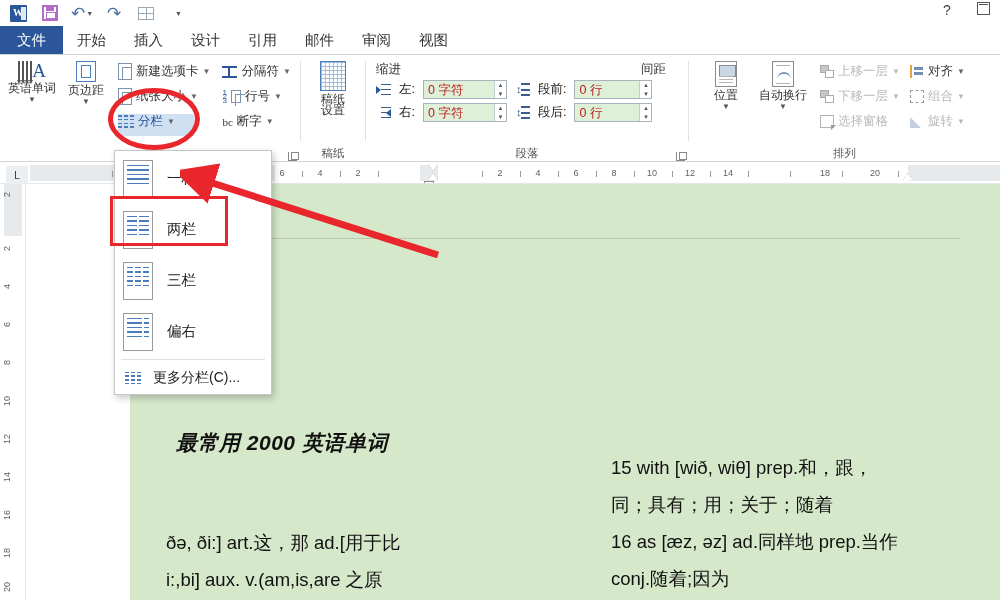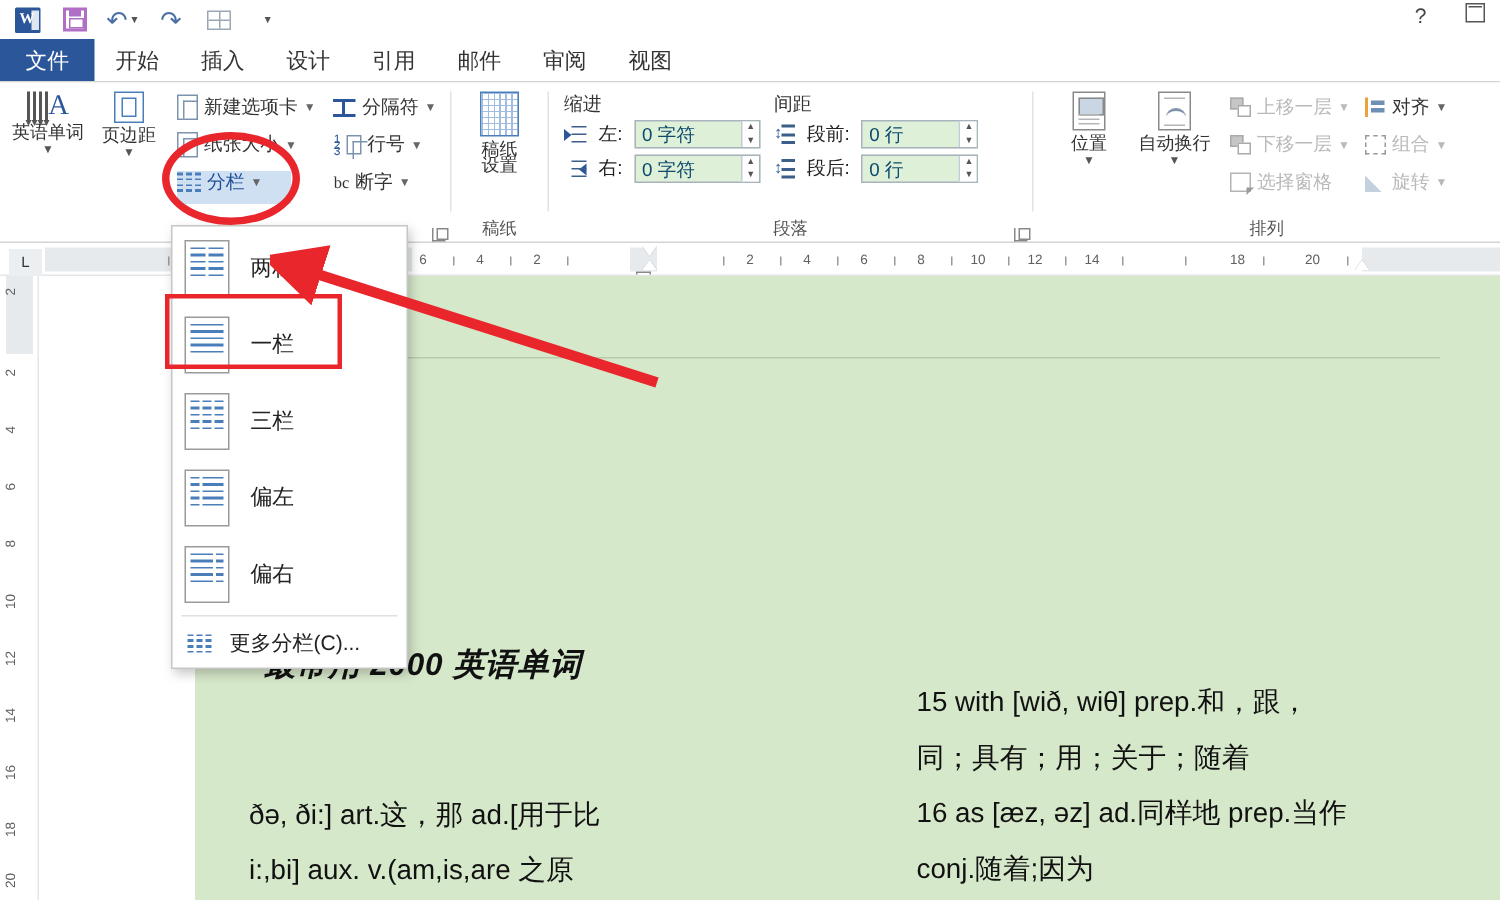--- a/index.html
+++ b/index.html
@@ -137,21 +137,21 @@
   .align-ico:before{content:"";position:absolute;left:0;top:0;bottom:0;width:2px;background:#e8a33d;}
   .align-ico:after{content:"";position:absolute;left:4px;top:2px;width:9px;height:3px;background:#6f8fb5;box-shadow:0 5px 0 #6f8fb5;}
   .group-ico{width:14px;height:13px;border:1px dashed #9a9a9a;position:relative;}
   .rotate-ico{width:14px;height:13px;position:relative;}
   .rotate-ico:before{content:"";position:absolute;left:0;bottom:0;width:0;height:0;border-left:11px solid #c3d0de;border-top:11px solid transparent;}
 
   .spin-field{
     display:flex; align-items:stretch; height:19px; border:1px solid #a8b3bd; background:#dff0d8;
     width:84px;
   }
-  .spin-field .val{ flex:1; font-size:12.5px; color:#0c4a6e; padding:1px 4px; line-height:17px; }
+  .spin-field .val{ flex:1; font-size:12.5px; color:#b91c1c; padding:1px 4px; line-height:17px; }
   .spin-field .arrows{ width:12px; border-left:1px solid #c3ccd4; display:flex; flex-direction:column; background:#fff;}
   .spin-field .arrows i{ flex:1; display:flex; align-items:center; justify-content:center; font-size:6px; color:#555; line-height:1;}
   .indent-ico{ width:15px;height:12px; position:relative; }
   .indent-ico s{position:absolute;right:0;display:block;height:1.6px;width:10px;background:#3b5f8a;text-decoration:none;}
   .indent-ico s:nth-child(1){top:0;} .indent-ico s:nth-child(2){top:5px;} .indent-ico s:nth-child(3){top:10px;}
   .indent-ico b{position:absolute;left:0;top:2px;width:0;height:0;border-left:5px solid #2b579a;border-top:4px solid transparent;border-bottom:4px solid transparent;}
   .indent-ico.r b{ left:auto; right:0; border-left:none; border-right:5px solid #2b579a;}
   .sp-ico{ width:15px;height:13px;position:relative;}
   .sp-ico s{position:absolute;right:0;display:block;height:1.5px;width:9px;background:#3b5f8a;text-decoration:none;}
   .sp-ico s:nth-child(1){top:1px;} .sp-ico s:nth-child(2){top:6px;} .sp-ico s:nth-child(3){top:11px;}
@@ -380,21 +380,21 @@
       </div>
     </div>
     <div class="rgroup-label">稿纸</div>
   </div>
   <div class="rgroup-sep"></div>
 
   <div class="rgroup" style="width:322px">
     <div class="rgroup-body" style="flex-direction:column;padding-left:10px">
       <div style="display:flex;width:100%;font-size:12.5px;color:#333;height:20px;align-items:center">
         <span style="width:140px">缩进</span>
-        <span style="width:150px;text-align:left">间距</span>
+        <span style="width:150px;text-align:right">间距</span>
       </div>
       <div style="display:flex;gap:8px;align-items:center;margin-top:1px">
         <span class="indent-ico">
             <b></b>
             <s></s>
             <s></s>
             <s></s>
           </span>
         <span style="font-size:12.5px">左:</span>
         <span class="spin-field">
@@ -611,41 +611,41 @@
 <div class="dropdown">
   <div class="dd-item">
     <span class="thumb">
       <div>
           <i></i>
           <i></i>
           <i></i>
           <i></i>
           <i></i>
         </div>
-        <div>
-          <i></i>
-          <i></i>
-          <i></i>
-          <i></i>
-          <i></i>
-        </div>
     </span>
-    <span>两栏</span>
+    <span>一栏</span>
   </div>
   <div class="dd-item">
     <span class="thumb">
       <div>
           <i></i>
           <i></i>
           <i></i>
           <i></i>
           <i></i>
         </div>
+        <div>
+          <i></i>
+          <i></i>
+          <i></i>
+          <i></i>
+          <i></i>
+        </div>
     </span>
-    <span>一栏</span>
+    <span>两栏</span>
   </div>
   <div class="dd-item">
     <span class="thumb">
       <div>
           <i></i>
           <i></i>
           <i></i>
           <i></i>
           <i></i>
         </div>
@@ -658,39 +658,20 @@
         </div>
         <div>
           <i></i>
           <i></i>
           <i></i>
           <i></i>
           <i></i>
         </div>
     </span>
     <span>三栏</span>
-  </div>
-  <div class="dd-item">
-    <span class="thumb">
-      <div class="narrow">
-          <i></i>
-          <i></i>
-          <i></i>
-          <i></i>
-          <i></i>
-        </div>
-        <div class="wide">
-          <i></i>
-          <i></i>
-          <i></i>
-          <i></i>
-          <i></i>
-        </div>
-    </span>
-    <span>偏左</span>
   </div>
   <div class="dd-item">
     <span class="thumb">
       <div class="wide">
           <i></i>
           <i></i>
           <i></i>
           <i></i>
           <i></i>
         </div>

